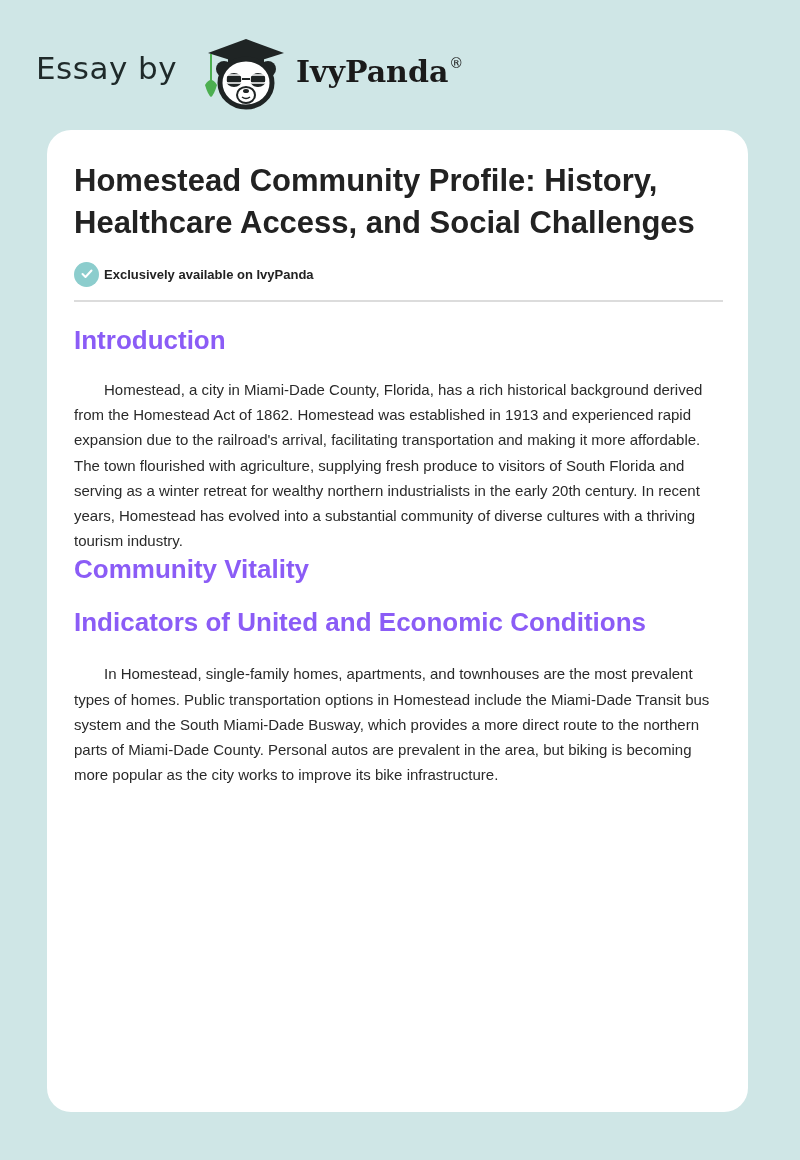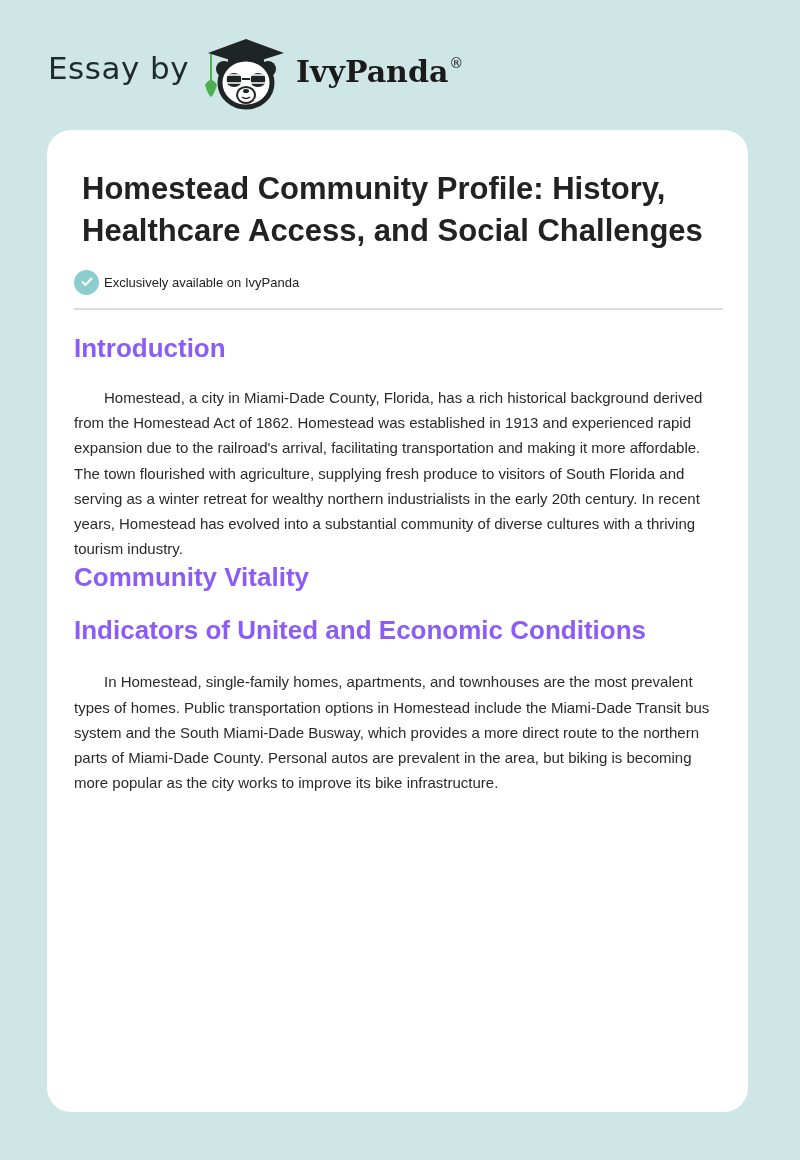--- a/index.html
+++ b/index.html
@@ -7,47 +7,47 @@
       width: 800px; height: 1160px; overflow: hidden;
       background: #cfe6e6;
       font-family: "Liberation Sans", sans-serif;
       color: #222;
       position: relative;
     }
     .brand-bar {
       position: absolute; left: 0; top: 0; width: 800px; height: 125px;
     }
     .essay-by {
-      position: absolute; left: 48px; top: 50px;
+      position: absolute; left: 36px; top: 50px;
       font-family: "DejaVu Sans", sans-serif;
       font-size: 31px; color: #1f2a2a; letter-spacing: 0.5px;
     }
     .logo-icon { position: absolute; left: 200px; top: 35px; width: 92px; height: 75px; }
     .brand-name {
       position: absolute; left: 296px; top: 54px;
       font-family: "DejaVu Serif", serif; font-weight: bold;
       font-size: 30px; color: #1a1a1a;
     }
     .brand-name sup { font-size: 14px; font-family: "DejaVu Sans", sans-serif; font-weight: normal; vertical-align: 14px; margin-left: 1px; }
 
     .card {
       position: absolute; left: 47px; top: 130px; width: 701px; height: 982px;
       background: #ffffff; border-radius: 24px; overflow: hidden;
     }
     .content { position: absolute; left: 27px; top: 30px; width: 650px; }
     .title {
-      margin: 8px; font-size: 31px; font-weight: bold; line-height: 42px; color: #222;
+      margin: 0; font-size: 31px; font-weight: bold; line-height: 42px; color: #222;
       width: 650px;
     }
     .badge { display: flex; align-items: center; margin-top: 18px; height: 24px; }
     .badge-icon {
       width: 25px; height: 25px; border-radius: 50%; background: #8ccdcd;
       display: flex; align-items: center; justify-content: center; margin-right: 5px;
     }
-    .badge-text { font-size: 13px; font-weight: normal; color: #222; }
+    .badge-text { font-size: 13px; font-weight: bold; color: #222; }
     .divider { height: 2px; background: #dcdcdc; margin-top: 14px; width: 649px; }
     h2 {
       margin: 0; font-size: 26px; font-weight: bold; color: #8b5cf6; line-height: 32px;
     }
     p {
       margin: 0; font-size: 15px; line-height: 25.2px; color: #2a2a2a; text-indent: 30px;
     }
     .sec-intro-h { margin-top: 22px; }
     .sec-intro-p { margin-top: 21px; }
     .sec-vital-h { }

